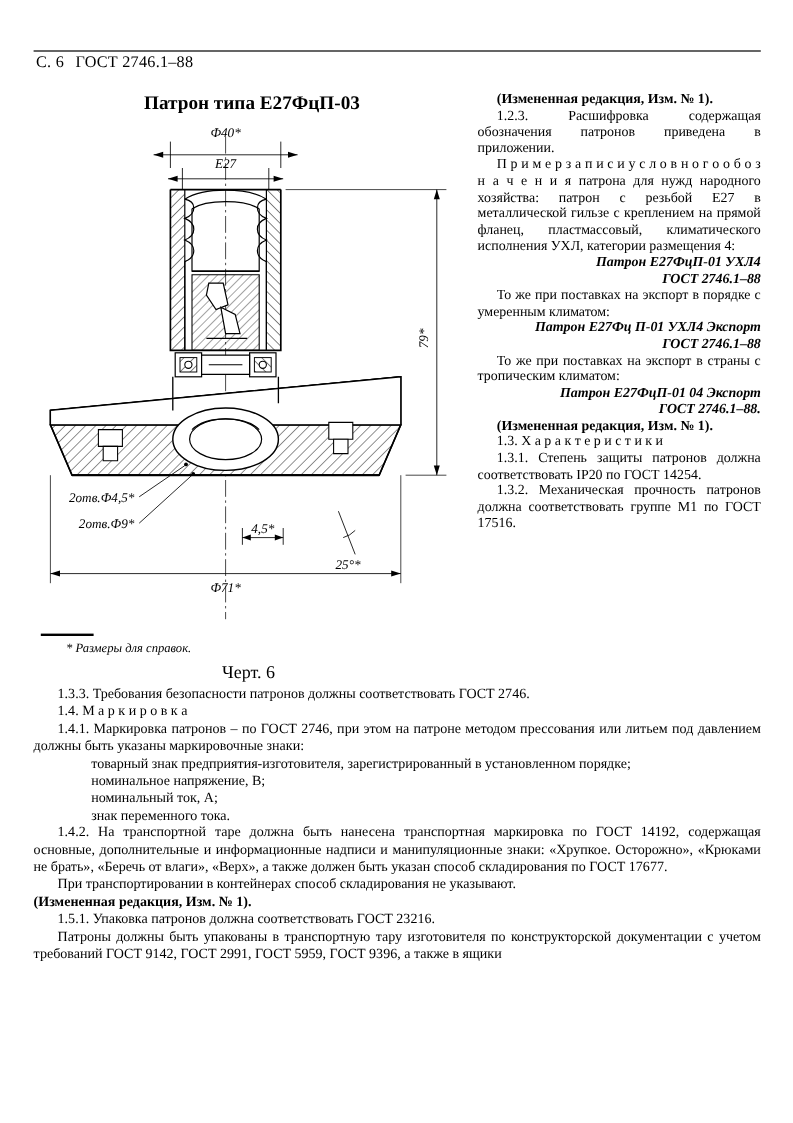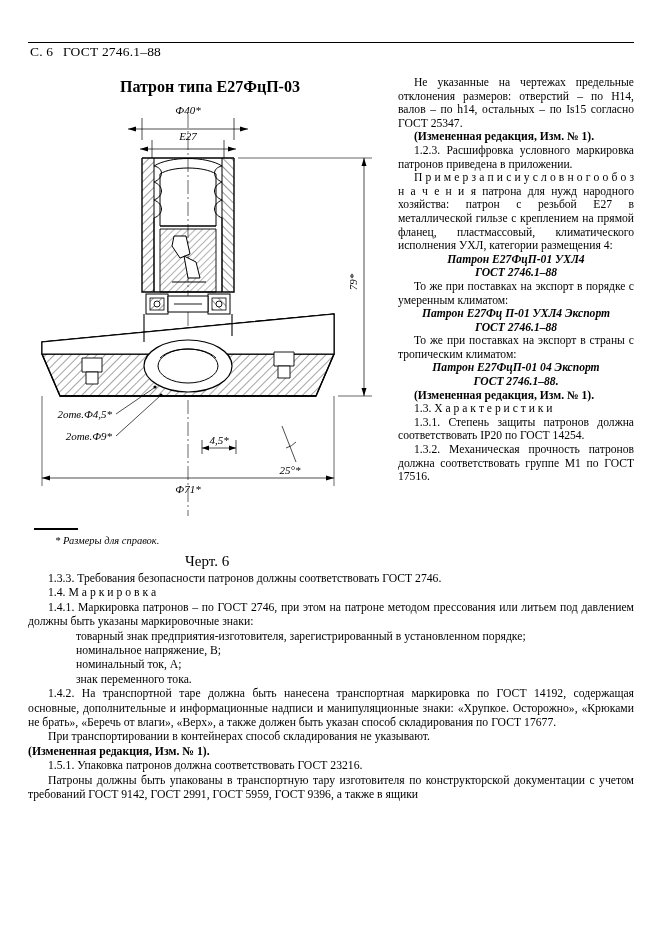--- a/index.html
+++ b/index.html
@@ -72,21 +72,21 @@
     left: 398px;
     top: 76px;
     width: 236px;
     font-size: 11.6px;
     line-height: 13.6px;
     text-align: justify;
   }
   .rightcol p { margin: 0; }
   .rightcol p.ind { text-indent: 16px; }
   .rightcol p.b { font-weight: bold; text-indent: 16px; }
-  .rightcol p.bi { font-weight: bold; font-style: italic; text-align: center; }
+  .rightcol p.bi { font-weight: bold; font-style: italic; text-align: right; }
 
   
   .body {
     position: absolute;
     left: 28px;
     top: 572px;
     width: 606px;
     font-size: 11.7px;
     line-height: 14.4px;
     text-align: justify;
@@ -250,23 +250,22 @@
       <text x="164" y="397" text-anchor="middle">Ф71*</text>
     </g>
   </svg>
   </div>
 
   <div class="note-rule"></div>
   <div class="fig-note">* Размеры для справок.</div>
   <div class="fig-caption">Черт. 6</div>
 
   <div class="rightcol">
-    <p class="ind">Не указанные на чертежах предельные отклонения размеров: отверстий – по Н14, валов – по h14, остальных – по Is15 согласно ГОСТ 25347.</p>
     <p class="b">(Измененная редакция, Изм. № 1).</p>
-    <p class="ind">1.2.3. Расшифровка условного маркировка патронов приведена в приложении.</p>
+    <p class="ind">1.2.3. Расшифровка содержащая обозначения патронов приведена в приложении.</p>
     <p class="ind">П р и м е р  з а п и с и  у с л о в н о г о  о б о з н а ч е н и я патрона для нужд народного хозяйства: патрон с резьбой Е27 в металлической гильзе с креплением на прямой фланец, пластмассовый, климатического исполнения УХЛ, категории размещения 4:</p>
     <p class="bi">Патрон Е27ФцП-01 УХЛ4</p>
     <p class="bi">ГОСТ 2746.1–88</p>
     <p class="ind">То же при поставках на экспорт в порядке с умеренным климатом:</p>
     <p class="bi">Патрон Е27Фц П-01 УХЛ4 Экспорт</p>
     <p class="bi">ГОСТ 2746.1–88</p>
     <p class="ind">То же при поставках на экспорт в страны с тропическим климатом:</p>
     <p class="bi">Патрон Е27ФцП-01 04 Экспорт</p>
     <p class="bi">ГОСТ 2746.1–88.</p>
     <p class="b">(Измененная редакция, Изм. № 1).</p>

